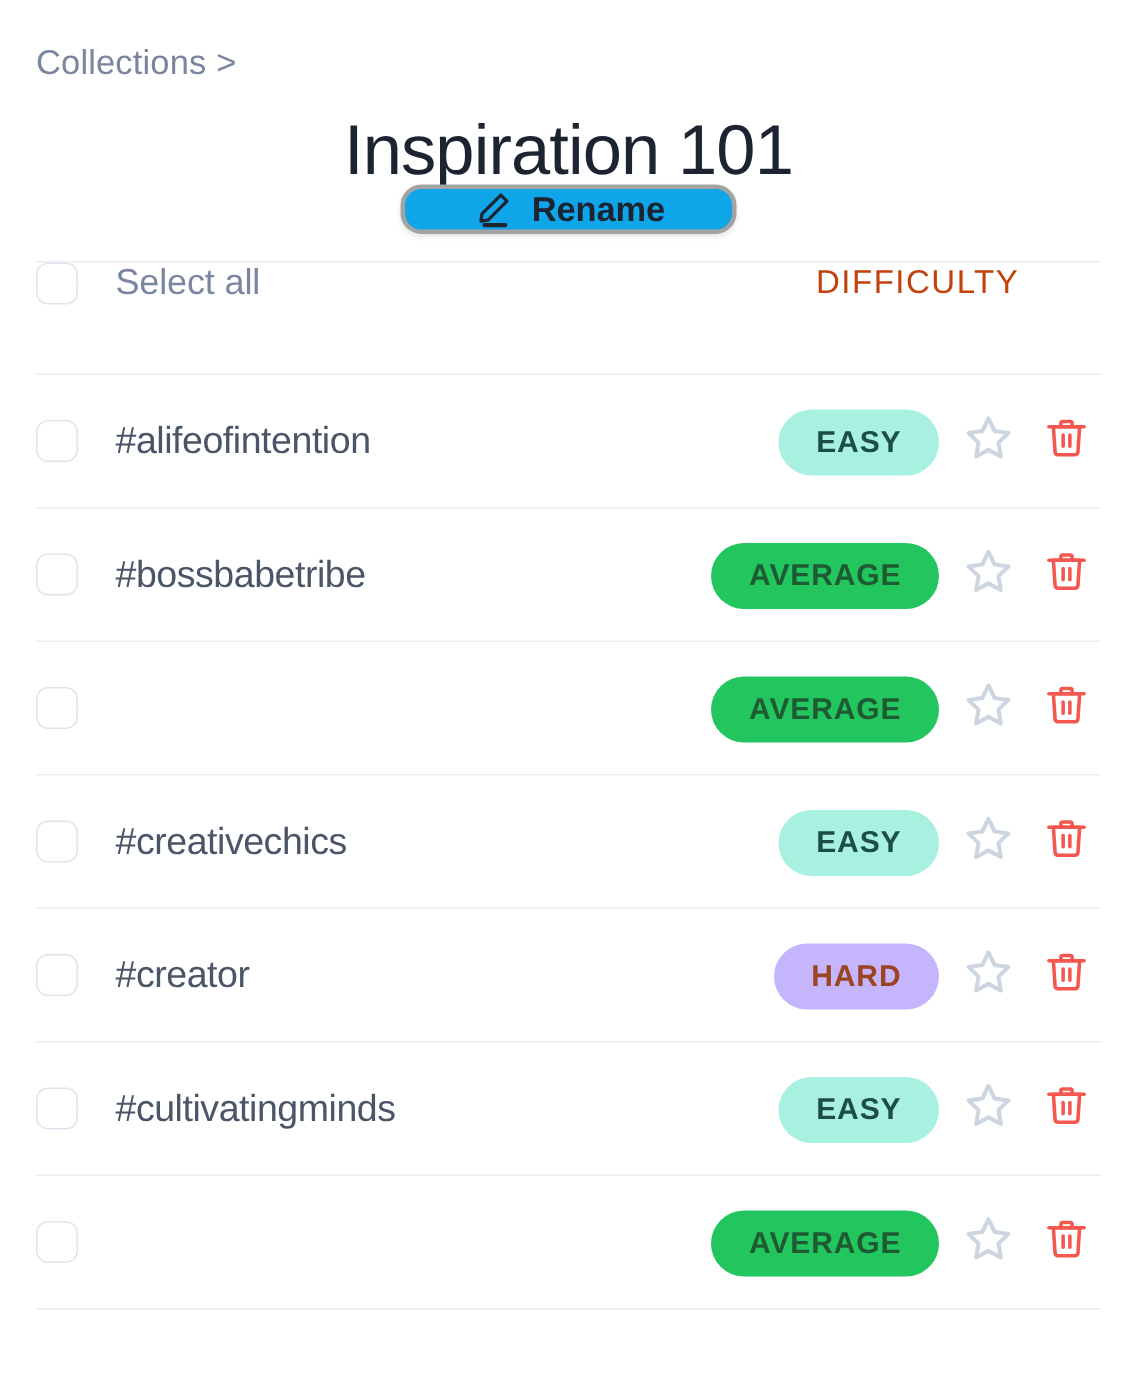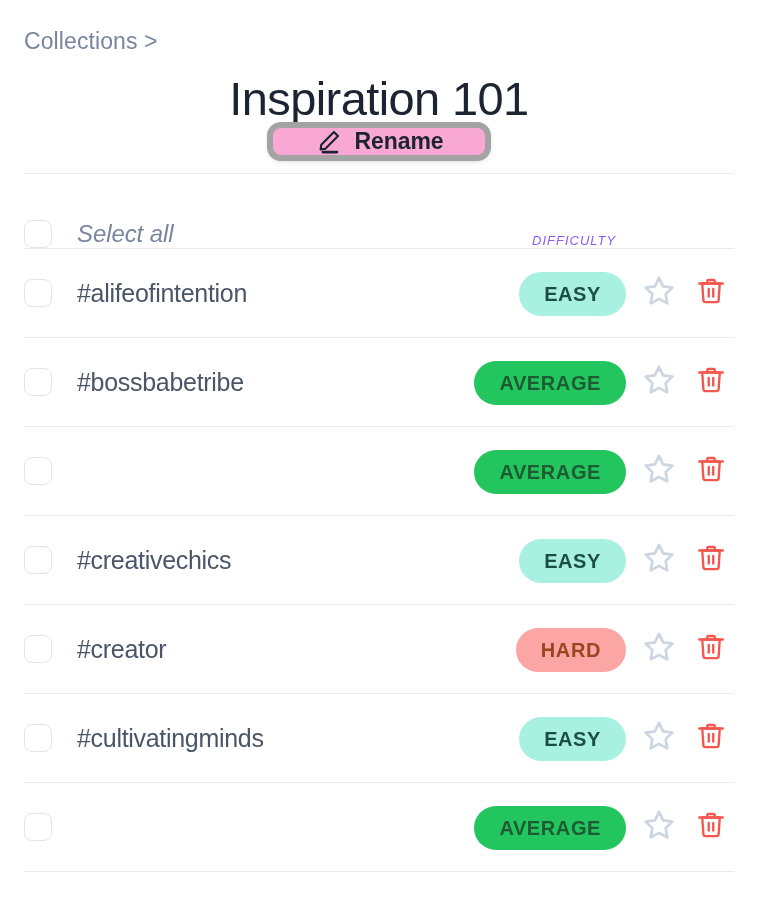--- a/index.html
+++ b/index.html
@@ -50,22 +50,22 @@
     white-space: nowrap;
   }
 
   .rename-btn {
     display: flex;
     align-items: center;
     justify-content: center;
     gap: 13px;
     width: 224px;
     height: 64px;
-    background: #f9a8d4;
-    border: 6px solid #a3a3a3;
+    background: #0ea5e9;
+    border: 3px solid #a3a3a3;
     border-radius: 14px;
     box-shadow: 0 2px 5px rgba(20,30,60,0.07), 0 1px 2px rgba(20,30,60,0.05);
     cursor: pointer;
   }
 
   .rename-label {
     font-size: 23px;
     font-weight: 700;
     color: #1c2331;
     letter-spacing: -0.1px;
@@ -78,24 +78,23 @@
     height: 1px;
     background: #e9edf2;
     width: 100%;
   }
 
   .divider.top { margin-top: 30px; }
 
   
   .header-row {
     display: flex;
-    align-items: flex-end;
+    align-items: flex-start;
     height: 74px;
     position: relative;
-    font-style: italic;
   }
 
   .checkbox {
     width: 28px;
     height: 28px;
     border: 1.6px solid #dfe5ee;
     border-radius: 8px;
     background: #ffffff;
     flex: 0 0 auto;
     cursor: pointer;
@@ -103,23 +102,23 @@
 
   .select-all-label {
     margin-left: 25px;
     font-size: 24px;
     color: #7a869f;
     letter-spacing: -0.1px;
   }
 
   .difficulty-label {
     position: absolute;
-    left: 508px;
-    font-size: 13px;
-    color: #8b5cf6;
+    left: 520px;
+    font-size: 22px;
+    color: #c2410c;
     letter-spacing: 1.0px;
     font-weight: 400;
   }
 
   
   .row {
     display: flex;
     align-items: center;
     height: 88px;
     position: relative;
@@ -155,21 +154,21 @@
     padding: 0 25px;
     border-radius: 22px;
     font-size: 20px;
     font-weight: 700;
     letter-spacing: 0.6px;
     white-space: nowrap;
   }
 
   .badge.easy    { background: #a8f0e0; color: #1d4d47; }
   .badge.average { background: #22c55e; color: #1e5b33; }
-  .badge.hard    { background: #fca5a5; color: #9c4420; }
+  .badge.hard    { background: #c4b5fd; color: #9c4420; }
 
   .icon-btn {
     width: 46px;
     height: 46px;
     display: flex;
     align-items: center;
     justify-content: center;
     cursor: pointer;
     flex: 0 0 auto;
   }

